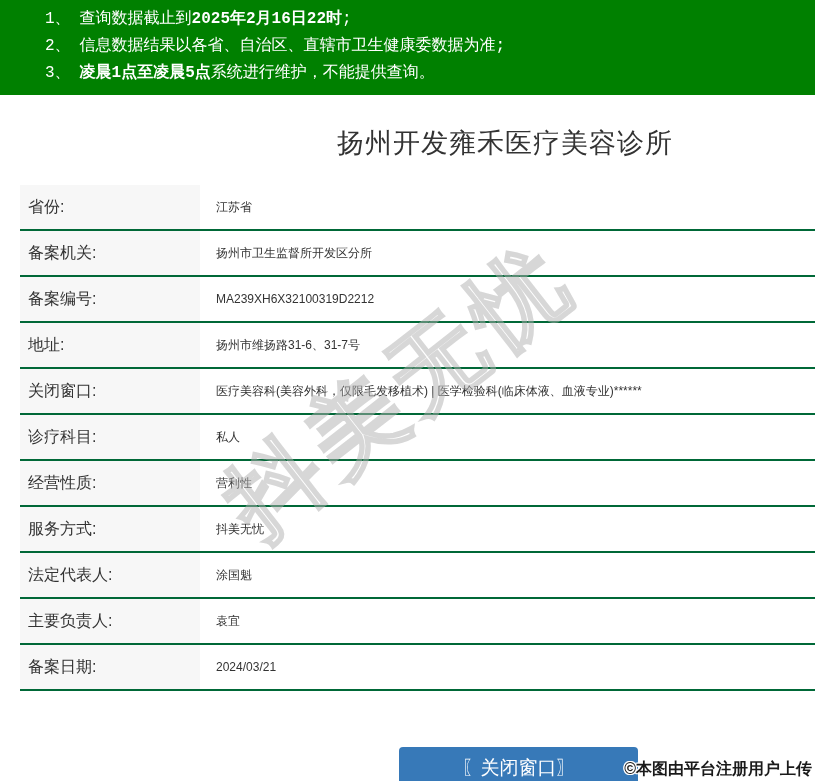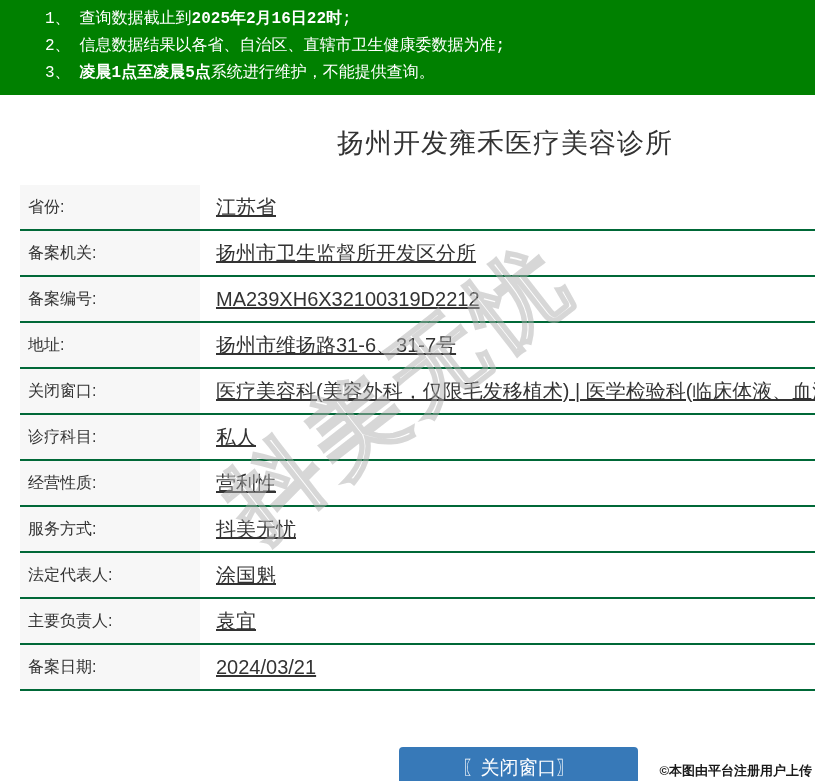--- a/index.html
+++ b/index.html
@@ -39,24 +39,23 @@
     background: #f7f7f7;
     display: flex; align-items: center;
     padding-left: 8px;
     box-sizing: border-box;
     font-size: 16px;
   }
   .cell-value {
     flex: 1;
     display: flex; align-items: center;
     padding-left: 16px;
-    font-size: 20px;
+    font-size: 12px;
     white-space: nowrap;
     overflow: hidden;
-    text-decoration: underline;
   }
   .watermark {
     position: absolute;
     left: 150px; top: 340px;
     width: 500px; height: 100px;
     line-height: 100px;
     text-align: center;
     font-size: 92px;
     font-weight: bold;
     letter-spacing: 10px;
@@ -75,21 +74,21 @@
     color: #ffffff;
     border: none;
     border-radius: 4px;
     font-size: 19px;
     font-family: inherit;
     cursor: pointer;
   }
   .copyright {
     position: absolute;
     right: 3px; bottom: 1px;
-    font-size: 13px;
+    font-size: 16px;
     font-weight: bold;
     color: #1a1a1a;
     text-shadow: -1px -1px 0 #fff, 1px -1px 0 #fff, -1px 1px 0 #fff, 1px 1px 0 #fff,
                  0 -1px 0 #fff, 0 1px 0 #fff, -1px 0 0 #fff, 1px 0 0 #fff;
     white-space: nowrap;
   }
 </style>
 </head>
 <body style="--green: #008000; --sep: #006837; --blue: #3779b8;">
 

